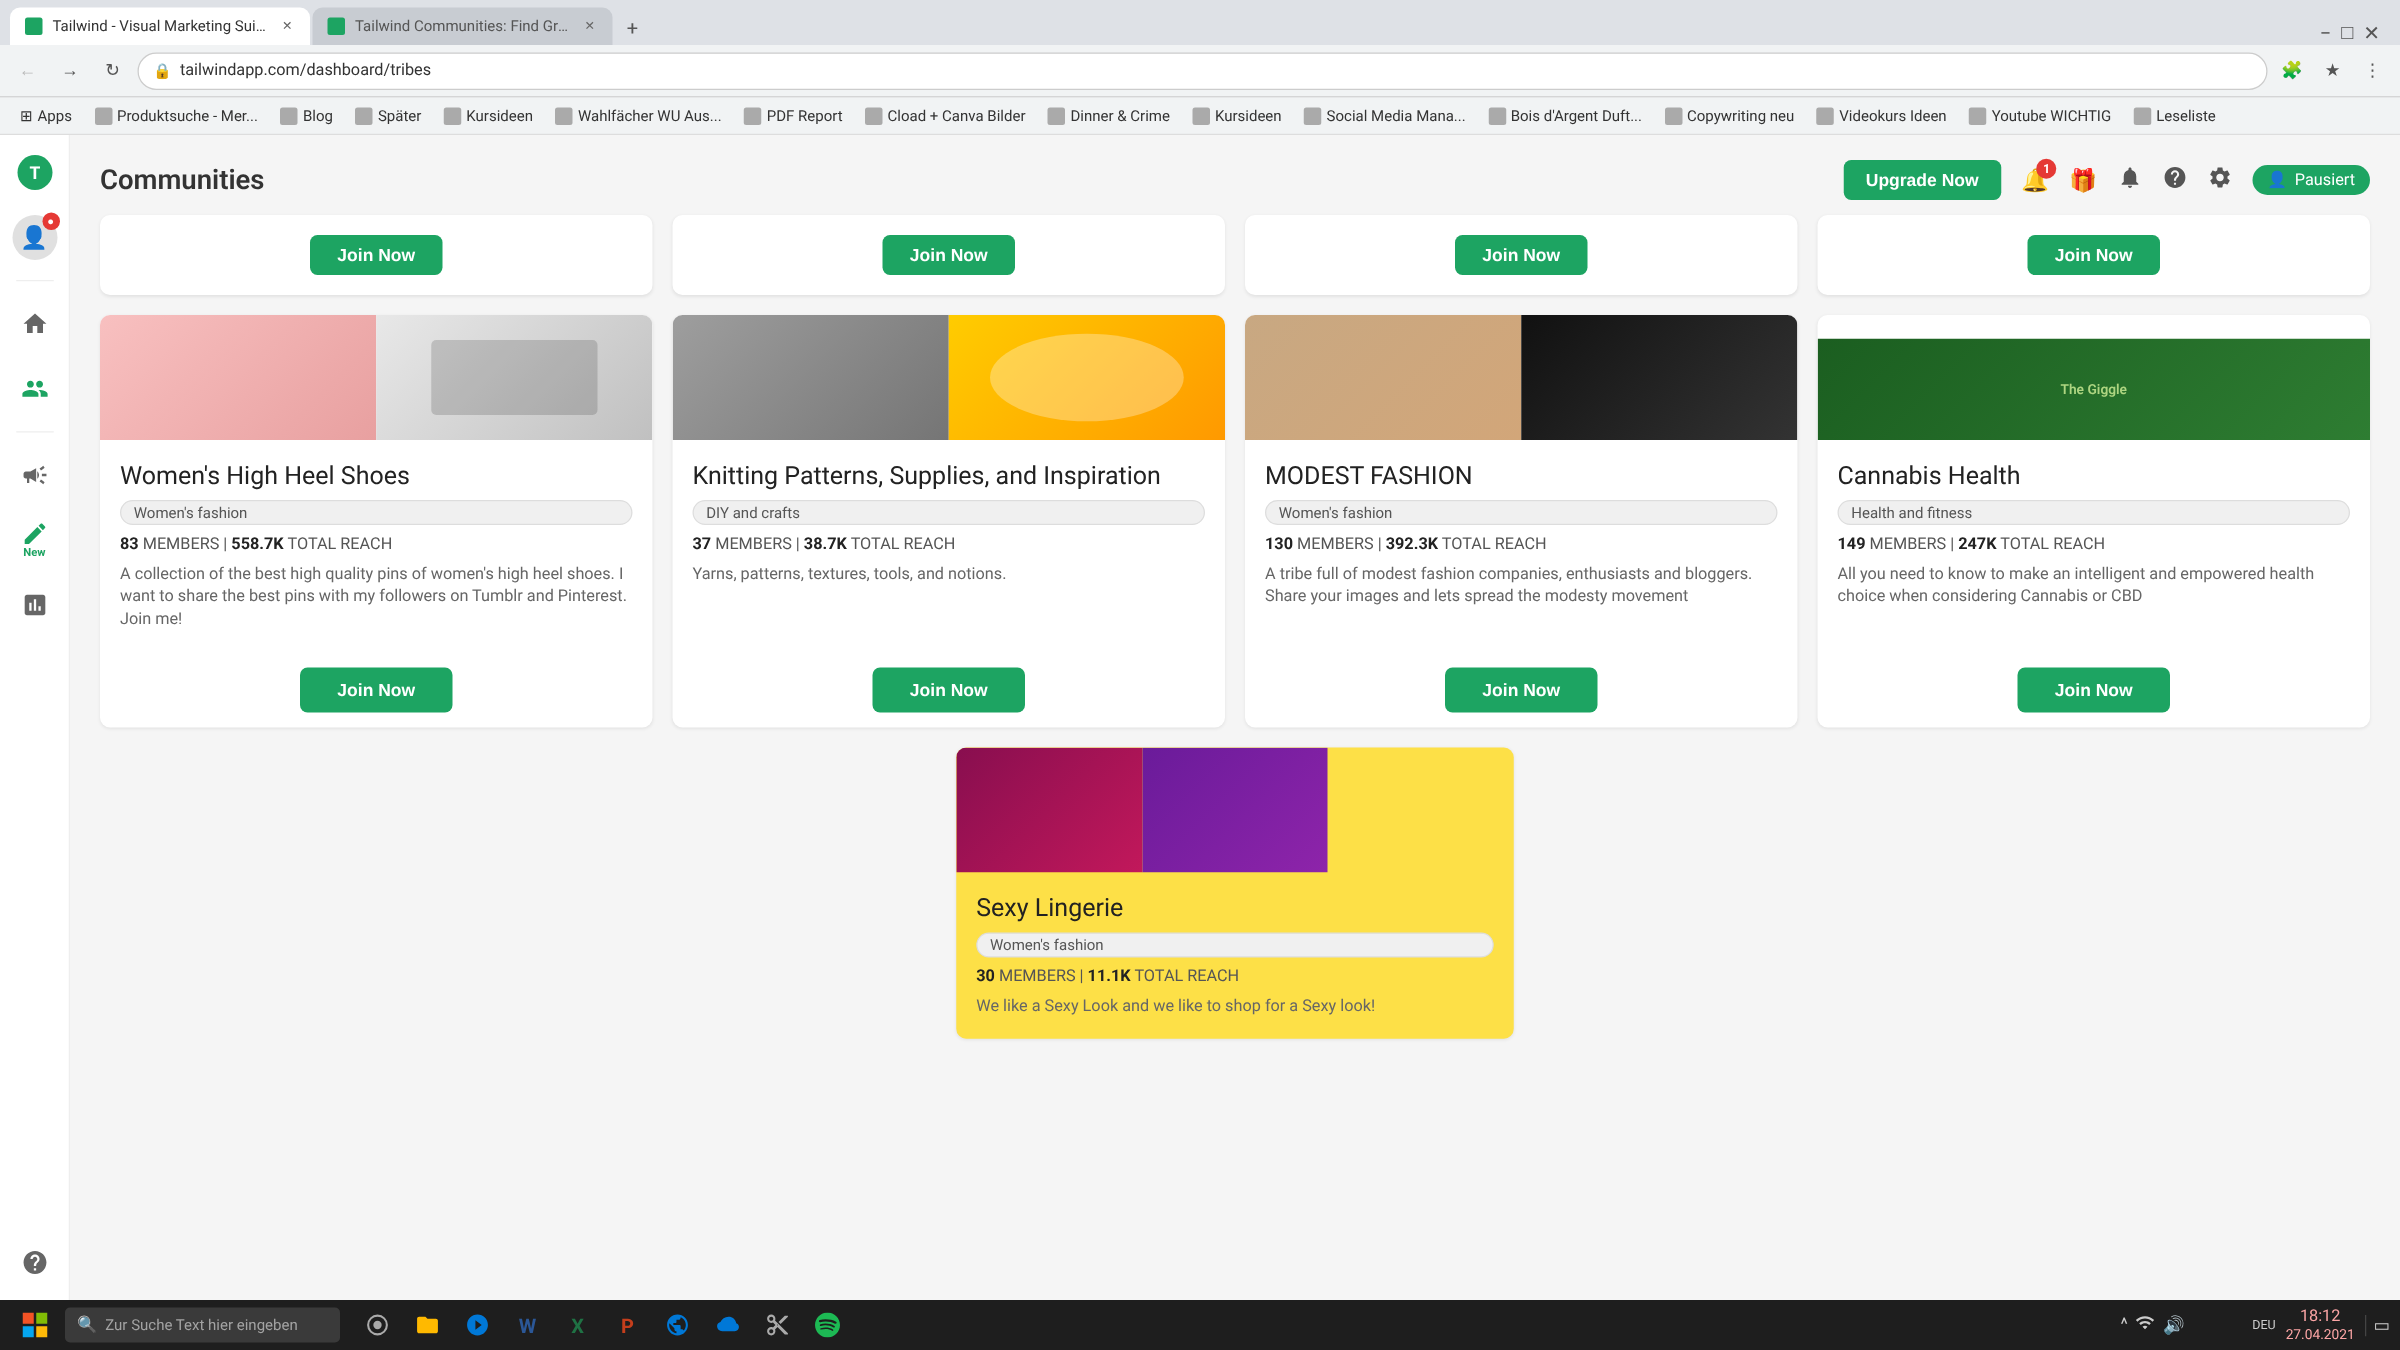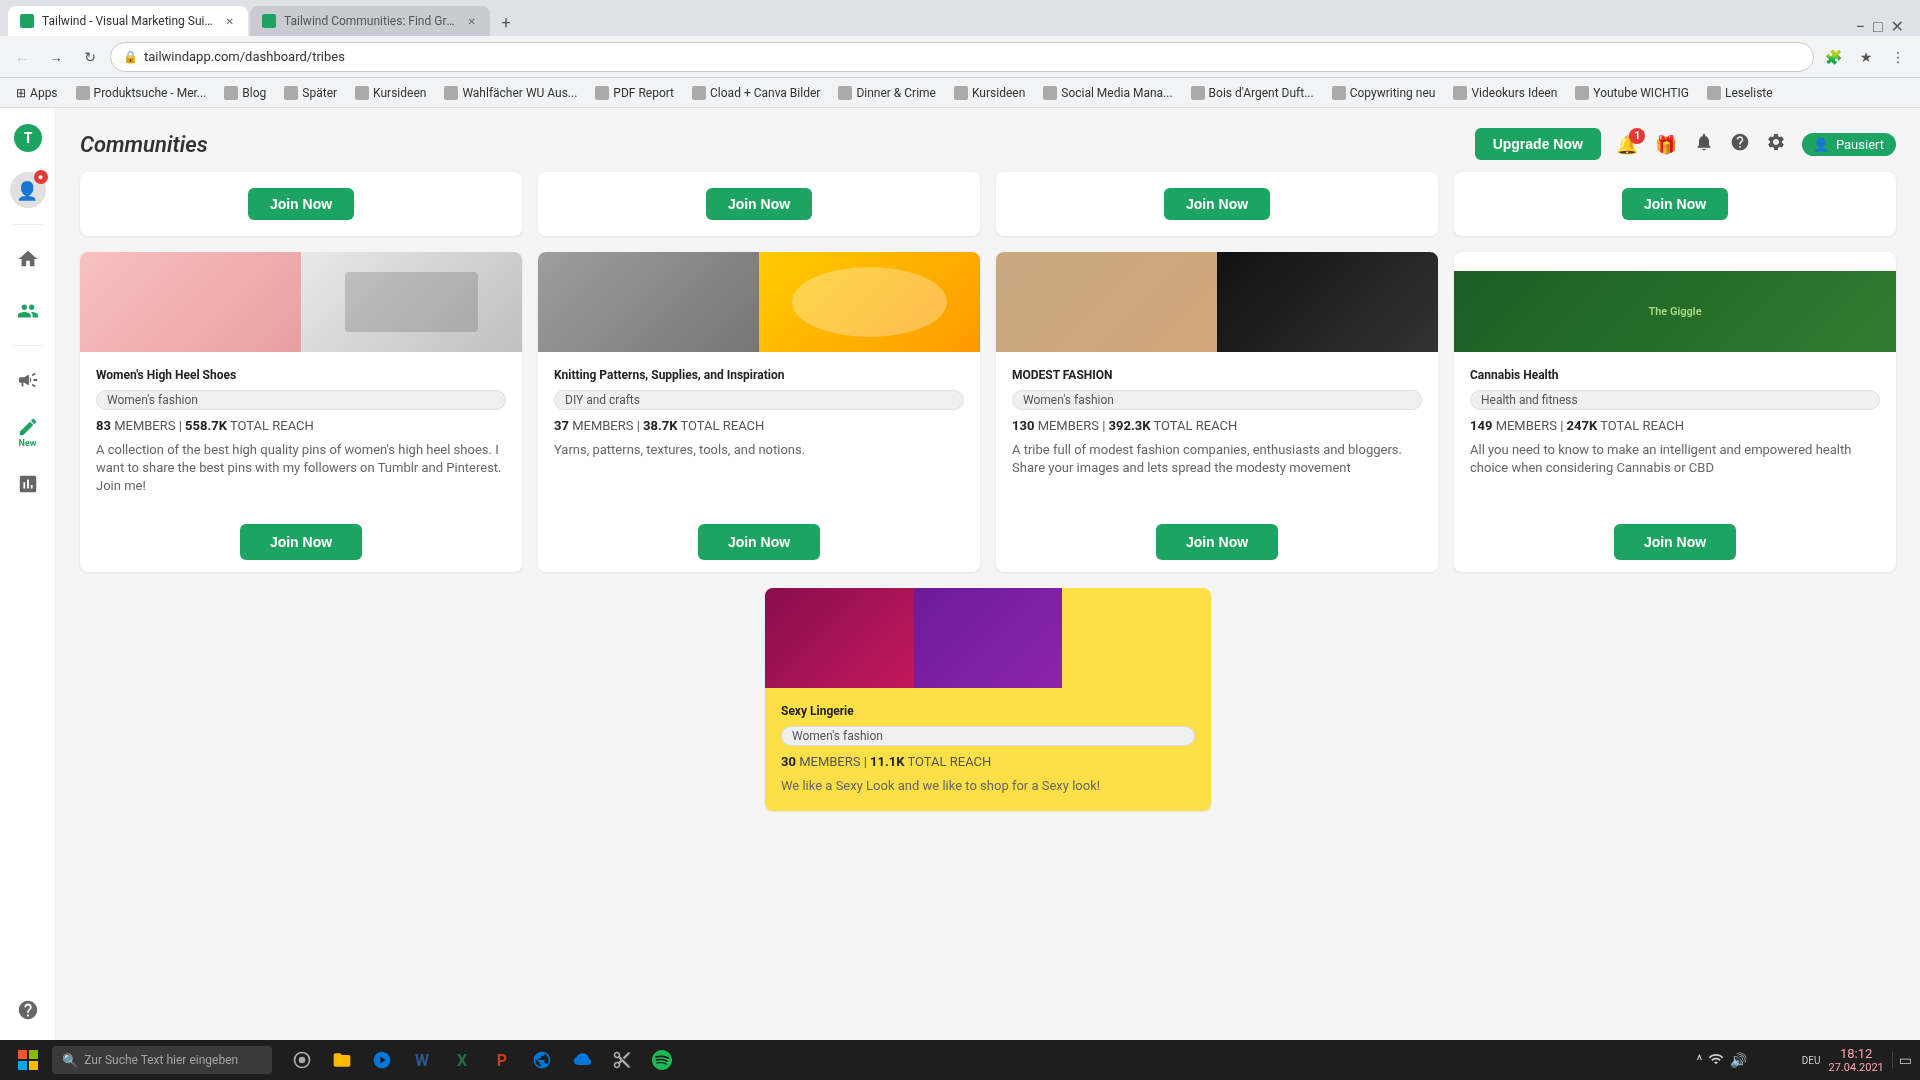--- a/index.html
+++ b/index.html
@@ -37,38 +37,38 @@
     .sidebar-avatar { width: 36px; height: 36px; border-radius: 50%; background: #e0e0e0; overflow: hidden; display: flex; align-items: center; justify-content: center; font-size: 16px; }
     .sidebar-divider { width: 30px; height: 1px; background: #eee; }
     .sidebar-icon { width: 36px; height: 36px; display: flex; align-items: center; justify-content: center; cursor: pointer; border-radius: 8px; color: #666; position: relative; }
     .sidebar-icon.active { color: #1da462; }
     .sidebar-icon.new-badge { flex-direction: column; }
     .new-label { font-size: 9px; color: #1da462; font-weight: 700; }
 
     
     .main-content { flex: 1; overflow-y: auto; background: #f5f5f5; }
     .page-header { display: flex; align-items: center; justify-content: space-between; padding: 20px 24px 12px; }
-    .page-title { font-size: 22px; font-weight: 600; color: #333; font-style: italic; }
+    .page-title { font-size: 22px; font-weight: 600; color: #333; }
     .upgrade-btn { background: #1da462; color: #fff; border: none; border-radius: 6px; padding: 8px 18px; font-size: 14px; font-weight: 600; cursor: pointer; }
     .header-icon { color: #555; font-size: 18px; cursor: pointer; position: relative; }
     .notification-badge { position: absolute; top: -6px; right: -6px; background: #e53935; color: #fff; border-radius: 50%; width: 16px; height: 16px; font-size: 10px; display: flex; align-items: center; justify-content: center; font-weight: 700; }
 
     
     .communities-area { padding: 0 24px 24px; }
 
     
     .top-row { display: grid; grid-template-columns: repeat(4, 1fr); gap: 16px; margin-bottom: 16px; }
     .top-card { background: #fff; border-radius: 8px; padding: 16px; display: flex; flex-direction: column; align-items: center; box-shadow: 0 1px 3px rgba(0,0,0,0.08); min-height: 60px; }
     .top-card .join-btn { background: #1da462; color: #fff; border: none; border-radius: 6px; padding: 8px 22px; font-size: 14px; font-weight: 600; cursor: pointer; }
 
     
     .cards-grid { display: grid; grid-template-columns: repeat(4, 1fr); gap: 16px; margin-bottom: 16px; }
     .community-card { background: #fff; border-radius: 8px; overflow: hidden; box-shadow: 0 1px 3px rgba(0,0,0,0.08); display: flex; flex-direction: column; }
     .card-body { padding: 16px; flex: 1; display: flex; flex-direction: column; gap: 8px; }
-    .card-title { font-size: 12px; font-weight: 700; color: #222; }
+    .card-title { font-size: 20px; font-weight: 400; color: #222; }
     .card-tag { display: inline-block; background: #f0f0f0; border: 1px solid #ddd; border-radius: 20px; padding: 2px 10px; font-size: 12px; color: #555; }
     .card-stats { font-size: 13px; color: #555; }
     .card-stats strong { color: #222; font-weight: 700; }
     .card-desc { font-size: 13px; color: #666; line-height: 1.4; flex: 1; }
     .card-footer { padding: 12px 16px; display: flex; justify-content: center; }
     .join-btn { background: #1da462; color: #fff; border: none; border-radius: 6px; padding: 10px 30px; font-size: 14px; font-weight: 600; cursor: pointer; }
 
     
     .bottom-row { display: flex; justify-content: center; }
     .bottom-card { background: #fde047; border-radius: 8px; overflow: hidden; box-shadow: 0 1px 3px rgba(0,0,0,0.08); width: calc(25% - 8px); }

